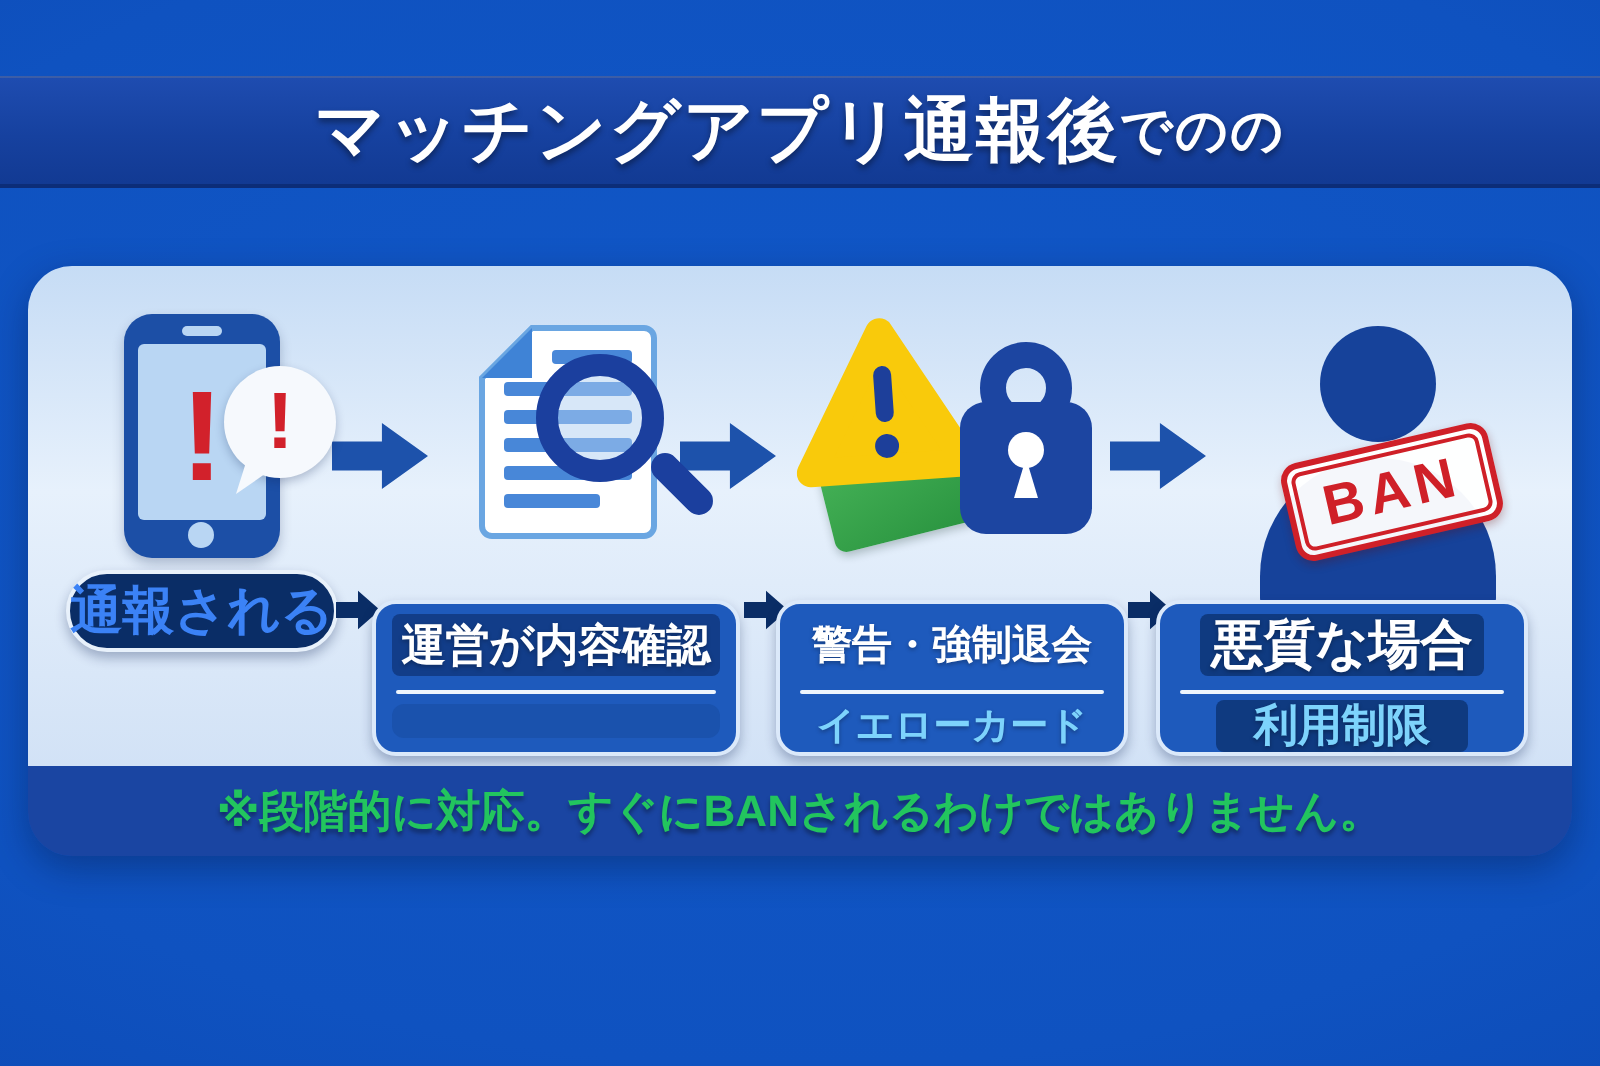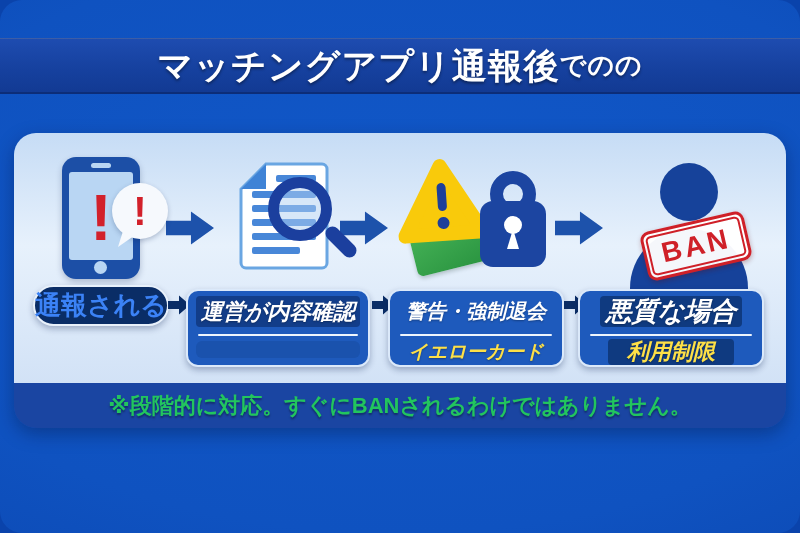--- a/index.html
+++ b/index.html
@@ -1,17 +1,17 @@
 <!DOCTYPE html>
 <html><head>
 <meta charset="utf-8">
 <style>
   html,body{margin:0;padding:0;background:#0a43ab;font-family:"Liberation Sans","DejaVu Sans",sans-serif;}
   .stage{position:relative;width:800px;height:533px;overflow:hidden;
-    background:radial-gradient(120% 100% at 50% 45%, #1158c9 0%, #0f52c0 55%, #0a43ab 100%);border-radius:22px;}
+    background:radial-gradient(120% 100% at 50% 45%, #1158c9 0%, #0f52c0 55%, #0a43ab 100%);}
   
   .title-bar{position:absolute;left:0;top:38px;width:800px;height:53px;
     background:linear-gradient(180deg,#1e4cb0 0%, #16419f 55%, #123a93 100%);
     border-top:1px solid rgba(255,255,255,.18);border-bottom:2px solid #0c2d78;
     display:flex;align-items:center;justify-content:center;}
   .title-bar .seg{color:#fff;font-weight:900;letter-spacing:1px;text-shadow:0 2px 3px rgba(0,0,0,.4);line-height:53px;}
   .title-bar .seg.large{font-size:35px;}
   .title-bar .seg.small{font-size:26px;}
   
   .panel{position:absolute;left:14px;top:133px;width:772px;height:295px;border-radius:22px;overflow:hidden;
@@ -61,30 +61,30 @@
     background:rgba(255,255,255,.96);border:3px solid #cf2028;border-radius:9px;padding:2px;box-sizing:border-box;
     box-shadow:0 2px 5px rgba(100,10,10,.3);}
   .stamp-inner{width:100%;height:100%;border:2px solid #cf2028;border-radius:5px;box-sizing:border-box;
     display:flex;align-items:center;justify-content:center;font-size:28px;font-weight:900;color:#cf2028;letter-spacing:3px;}
   
   .pill{position:absolute;left:19px;top:152px;width:136px;height:41px;border-radius:22px;background:#0a2d66;
     border:2px solid #e8f1fb;box-sizing:border-box;display:flex;align-items:center;justify-content:center;
     color:#3b82f6;font-size:26px;font-weight:bold;box-shadow:0 3px 6px rgba(10,30,80,.3);}
   .arrow-small{position:absolute;width:22px;height:20px;background:#0a2d66;
     clip-path:polygon(0% 30%,50% 30%,50% 2%,100% 50%,50% 98%,50% 70%,0% 70%);}
-  .label-box{position:absolute;top:156px;height:78px;border-radius:12px;background:#1e5abc;
-    border:2px solid #dbe9fa;box-sizing:border-box;box-shadow:0 3px 6px rgba(10,30,80,.3);font-style:italic;}
+  .label-box{position:absolute;top:167px;height:78px;border-radius:12px;background:#1e5abc;
+    border:2px solid #dbe9fa;box-sizing:border-box;box-shadow:0 3px 6px rgba(10,30,80,.3);}
   .label-box .title-bg{position:absolute;left:8px;right:8px;top:5px;height:31px;background:#123d89;border-radius:4px;}
   .label-box .title{position:absolute;left:0;right:0;top:5px;height:31px;display:flex;align-items:center;justify-content:center;
     color:#fff;font-weight:bold;text-shadow:0 1px 2px rgba(0,0,0,.3);}
   .label-box .rule{position:absolute;left:10px;right:10px;top:43px;height:2px;background:#eef5fd;border-radius:1px;}
   .label-box .lower-bg{position:absolute;left:8px;right:8px;top:50px;bottom:7px;background:#1a52ad;border-radius:6px;}
   .label-box .sub-bg{position:absolute;left:28px;right:28px;top:48px;height:26px;background:#0f3a80;border-radius:4px;}
   .label-box .sub{position:absolute;left:0;right:0;top:47px;height:28px;display:flex;align-items:center;justify-content:center;
-    color:#fde047;font-weight:bold;text-shadow:0 1px 2px rgba(0,0,0,.3);}
+    color:#7dd3fc;font-weight:bold;text-shadow:0 1px 2px rgba(0,0,0,.3);}
 </style>
 </head>
 <body>
 
 <div class="stage">
 
   <div class="title-bar">
     <span class="seg large">マッチングアプリ</span>
     <span class="seg large">通報後</span>
     <span class="seg small">での</span>

